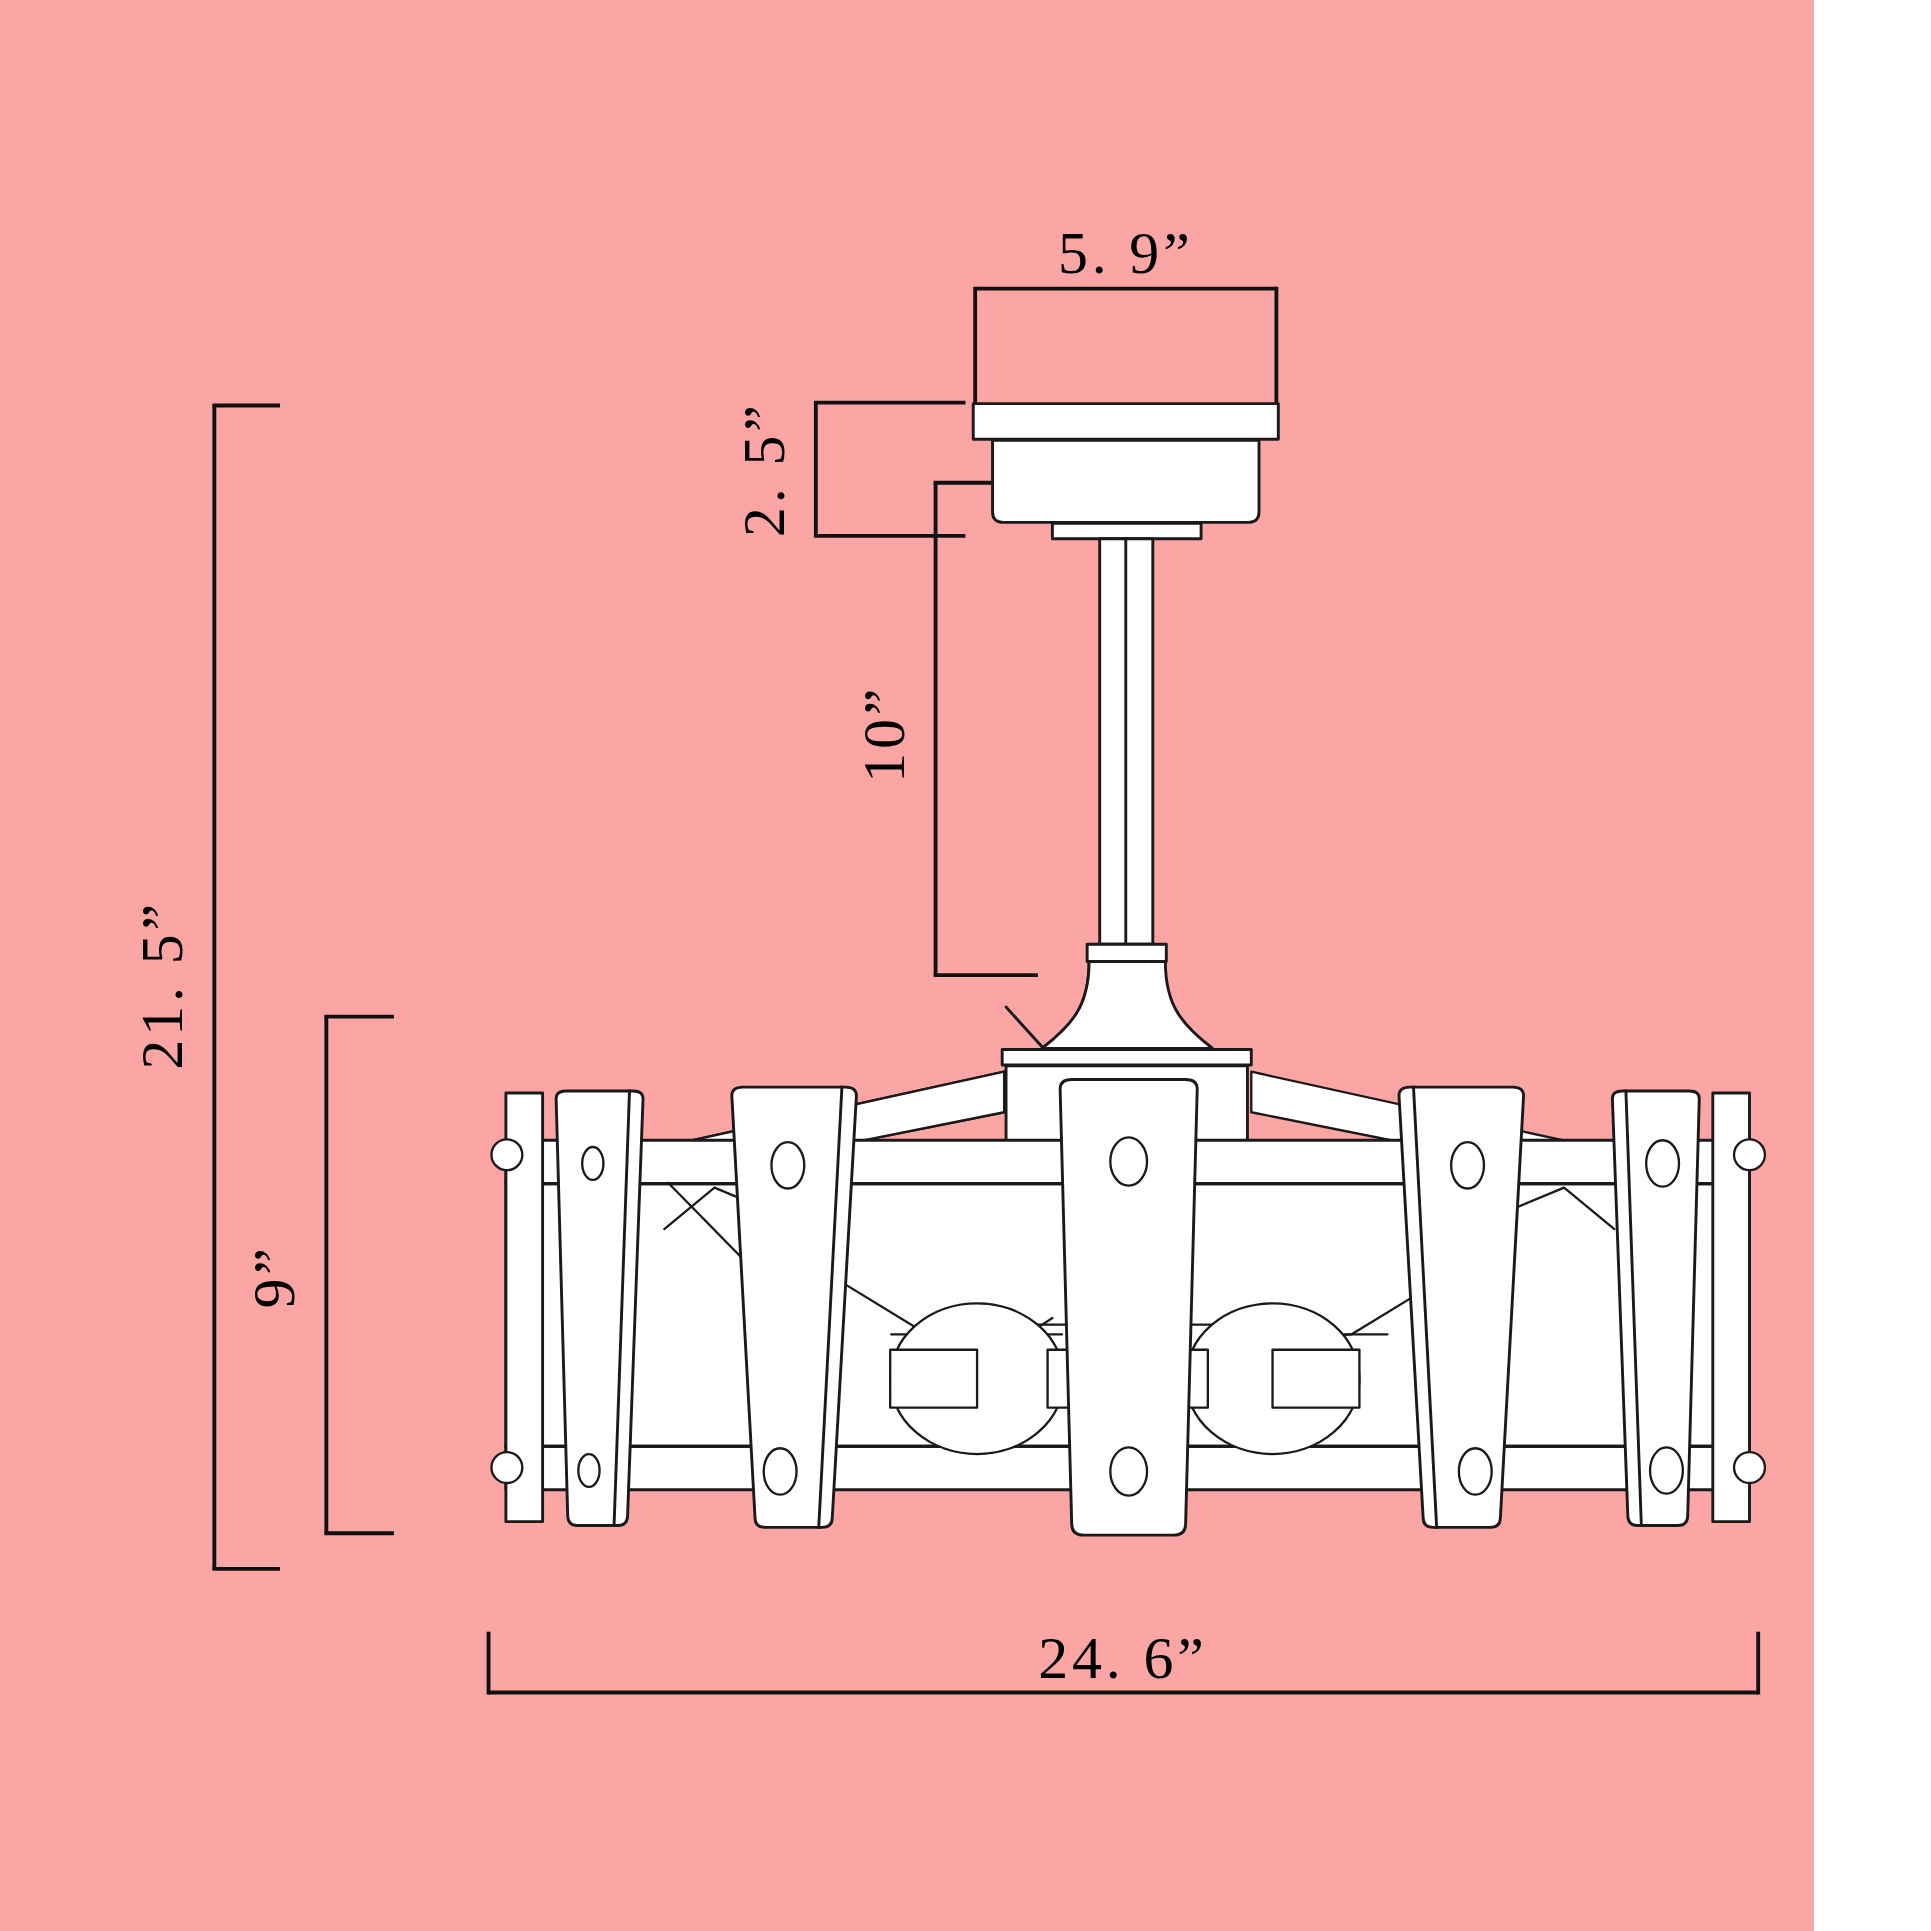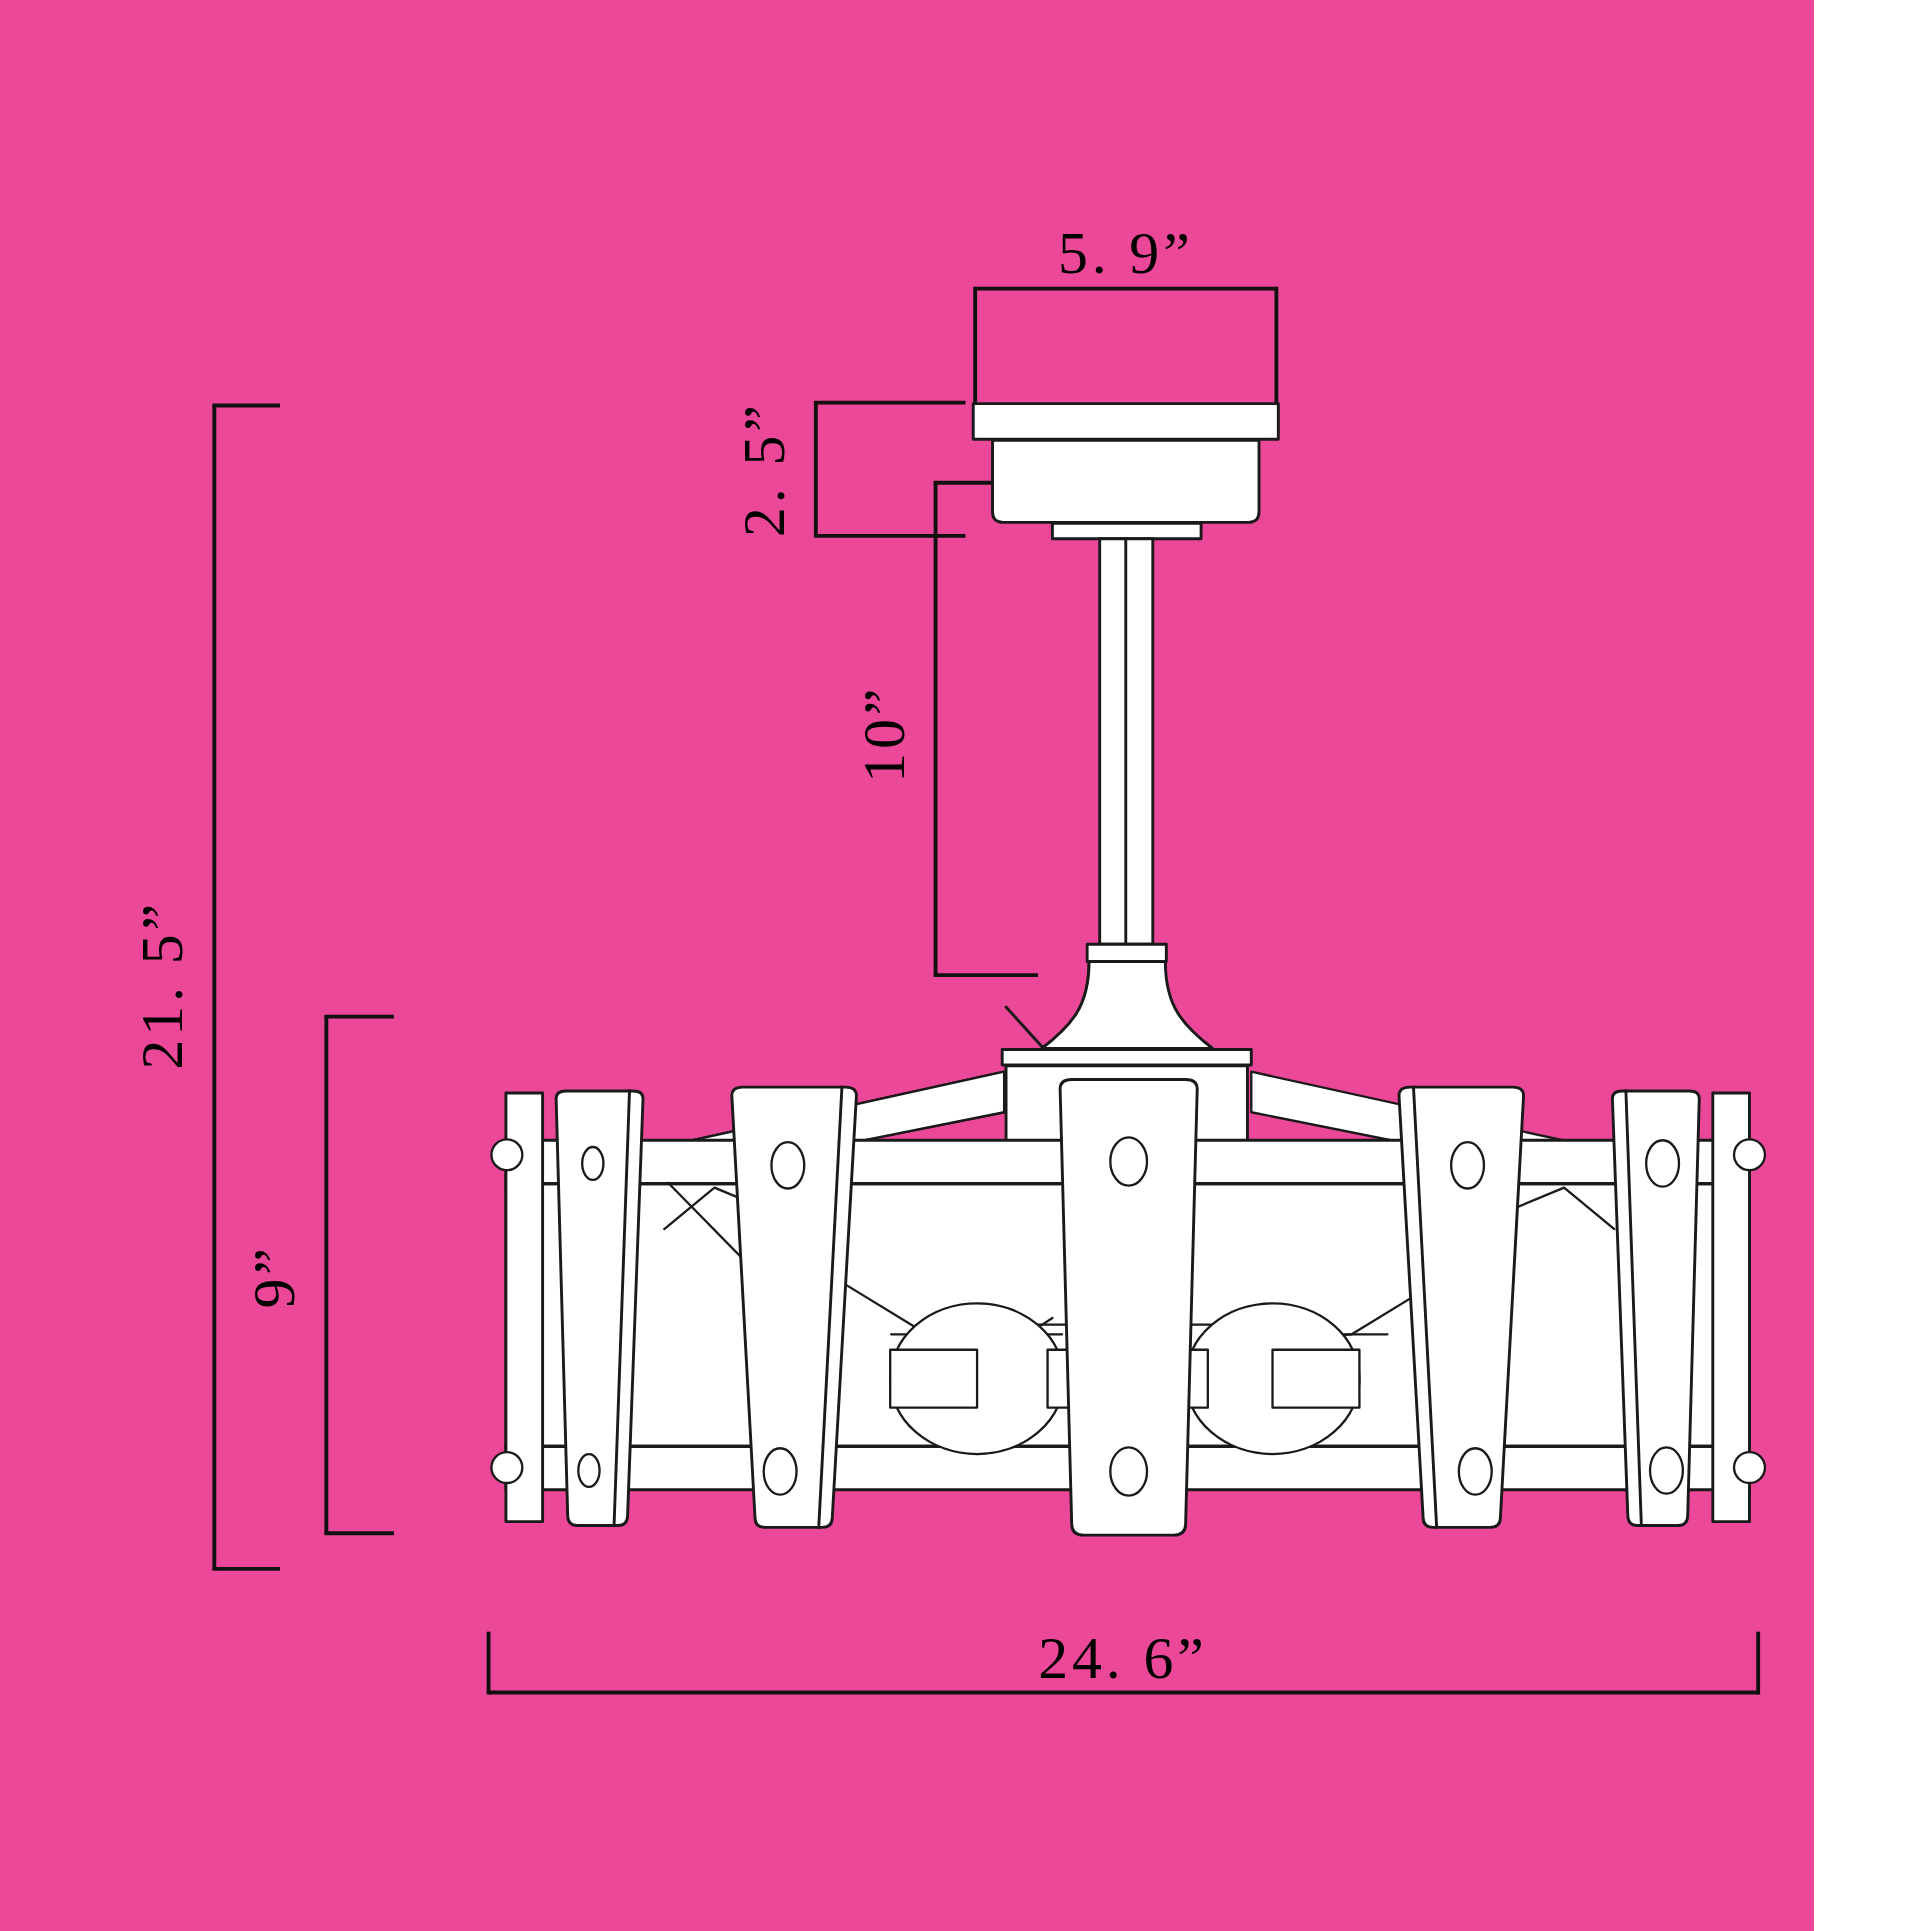--- a/index.html
+++ b/index.html
@@ -11,21 +11,21 @@
   body {
     width: 1931px;
     height: 1931px;
     overflow: hidden;
     font-family: "Liberation Serif", serif;
   }
   #sheet {
     position: relative;
     width: 1814px;
     height: 1931px;
-    background: #ec4899;
+    background: #fca5a5;
     text-align: right;
   }
   svg#drawing {
     display: block;
     width: 1931px;
     height: 1931px;
   }
   .ln {
     stroke: #1a1a1a;
     fill: none;

